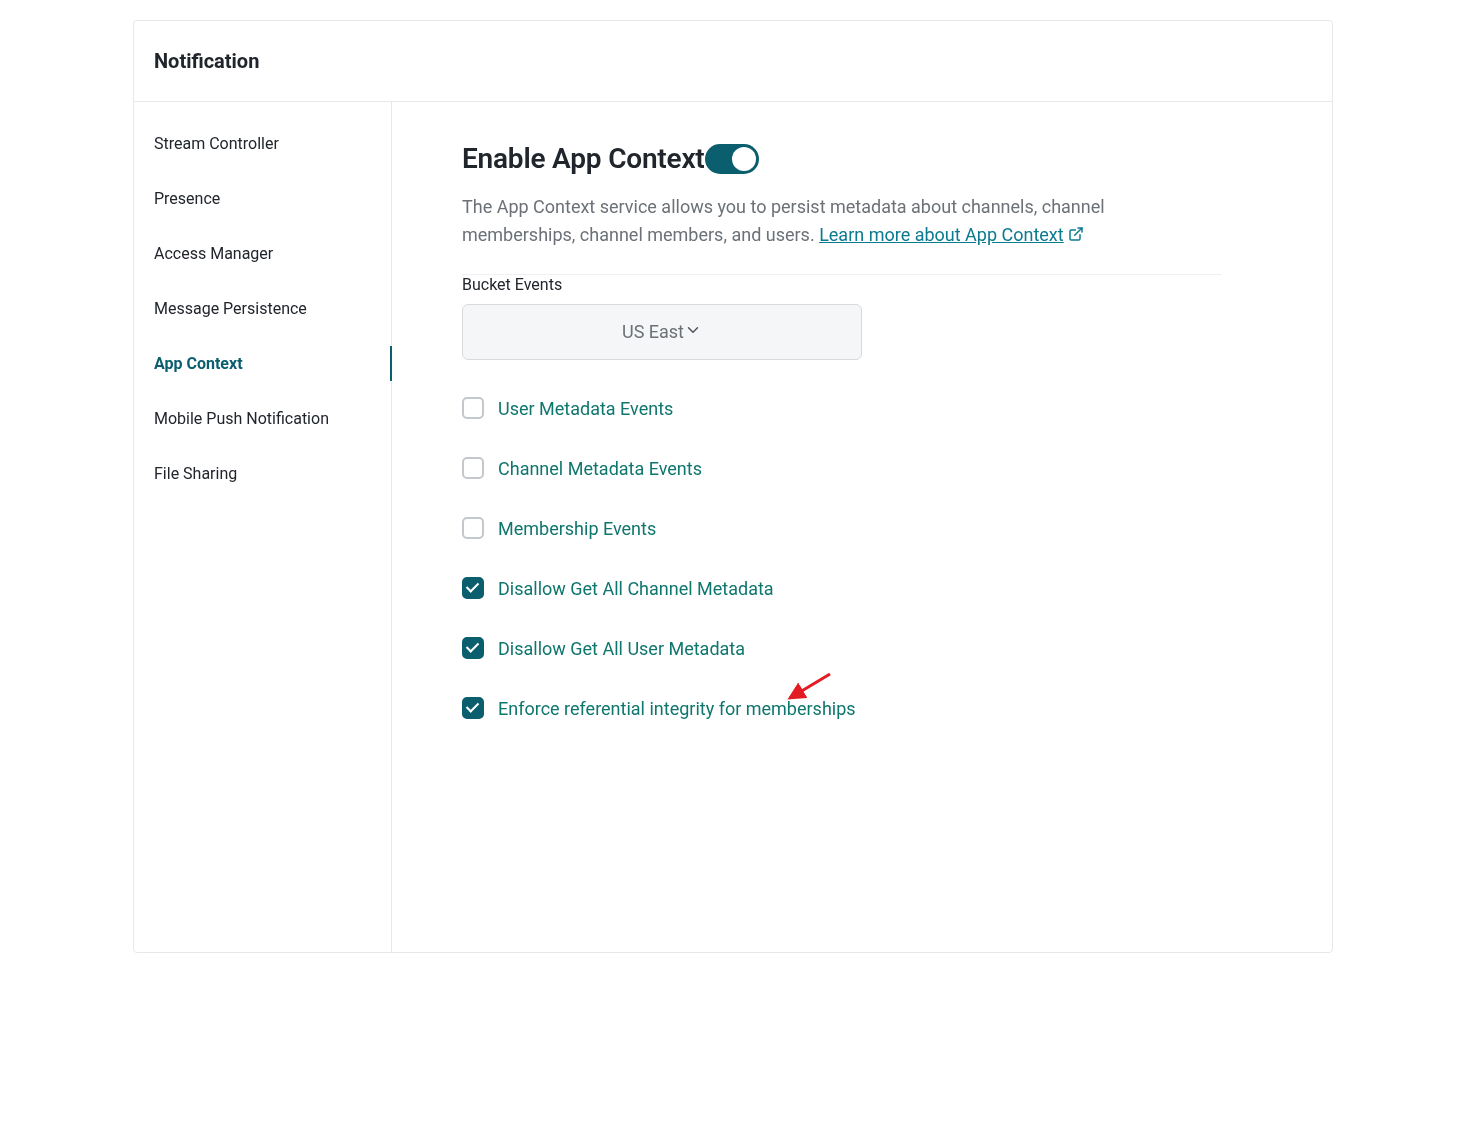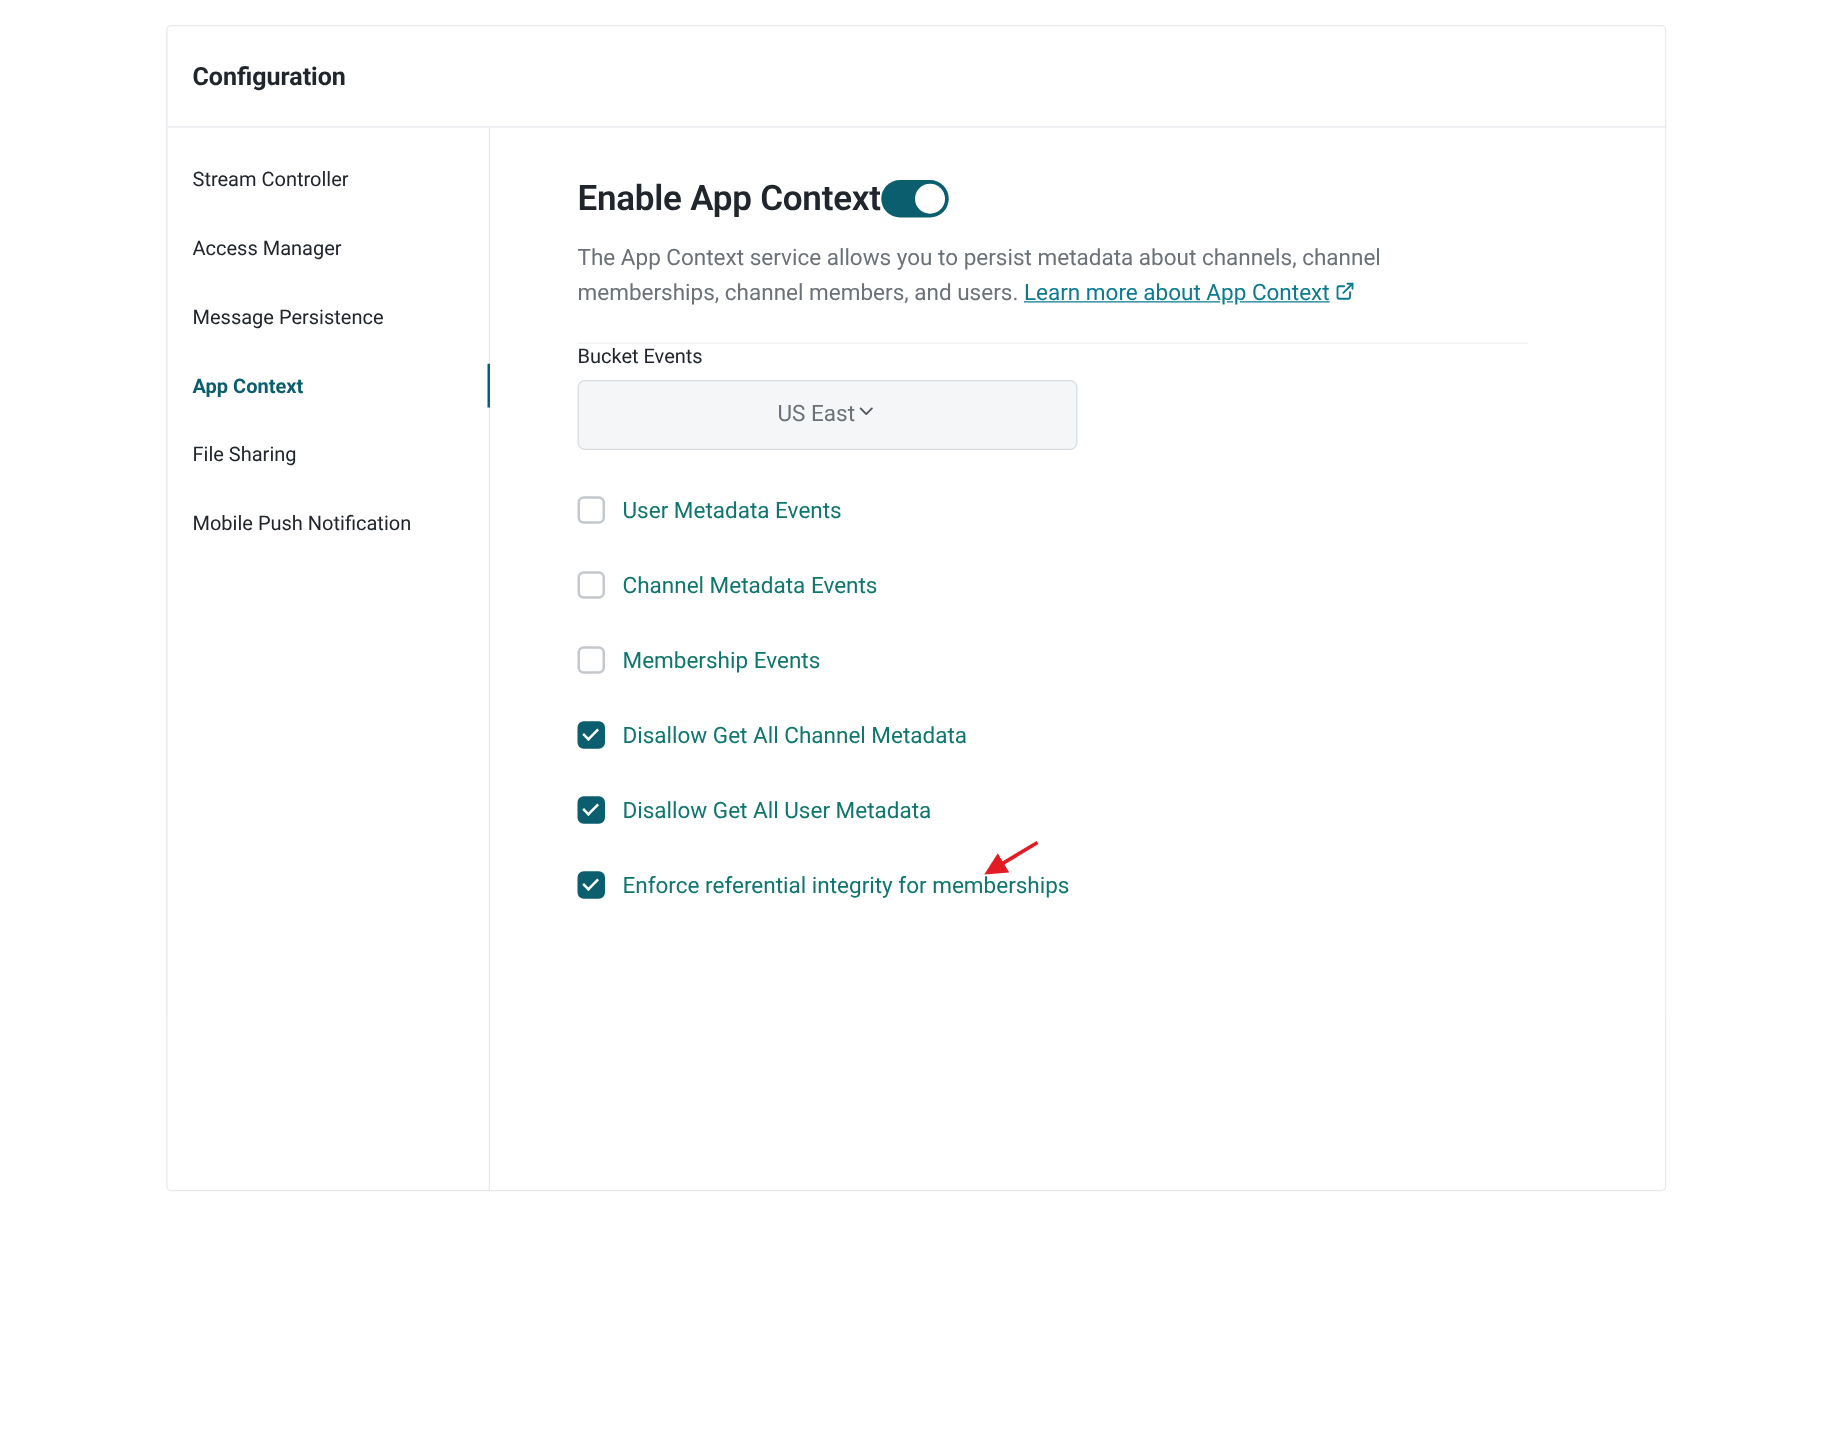--- a/index.html
+++ b/index.html
@@ -177,30 +177,31 @@
       top: -28px;
       left: 316px;
       pointer-events: none;
     }
   </style>
 </head>
 <body>
 
 <div class="panel">
   <div class="panel-header">
-    <h1>Configuration</h1>
+    <h1>Notification</h1>
   </div>
   <div class="panel-body">
     <nav class="sidebar">
       <div class="sidebar-item"><span>Stream Controller</span></div>
+      <div class="sidebar-item"><span>Presence</span></div>
       <div class="sidebar-item"><span>Access Manager</span></div>
       <div class="sidebar-item"><span>Message Persistence</span></div>
       <div class="sidebar-item active"><span>App Context</span></div>
+      <div class="sidebar-item"><span>Mobile Push Notification</span></div>
       <div class="sidebar-item"><span>File Sharing</span></div>
-      <div class="sidebar-item"><span>Mobile Push Notification</span></div>
     </nav>
 
     <div class="content">
       <div class="section-title-row">
         <span class="section-title">Enable App Context</span>
         <div class="toggle">
           <div class="toggle-knob"></div>
         </div>
       </div>
 

